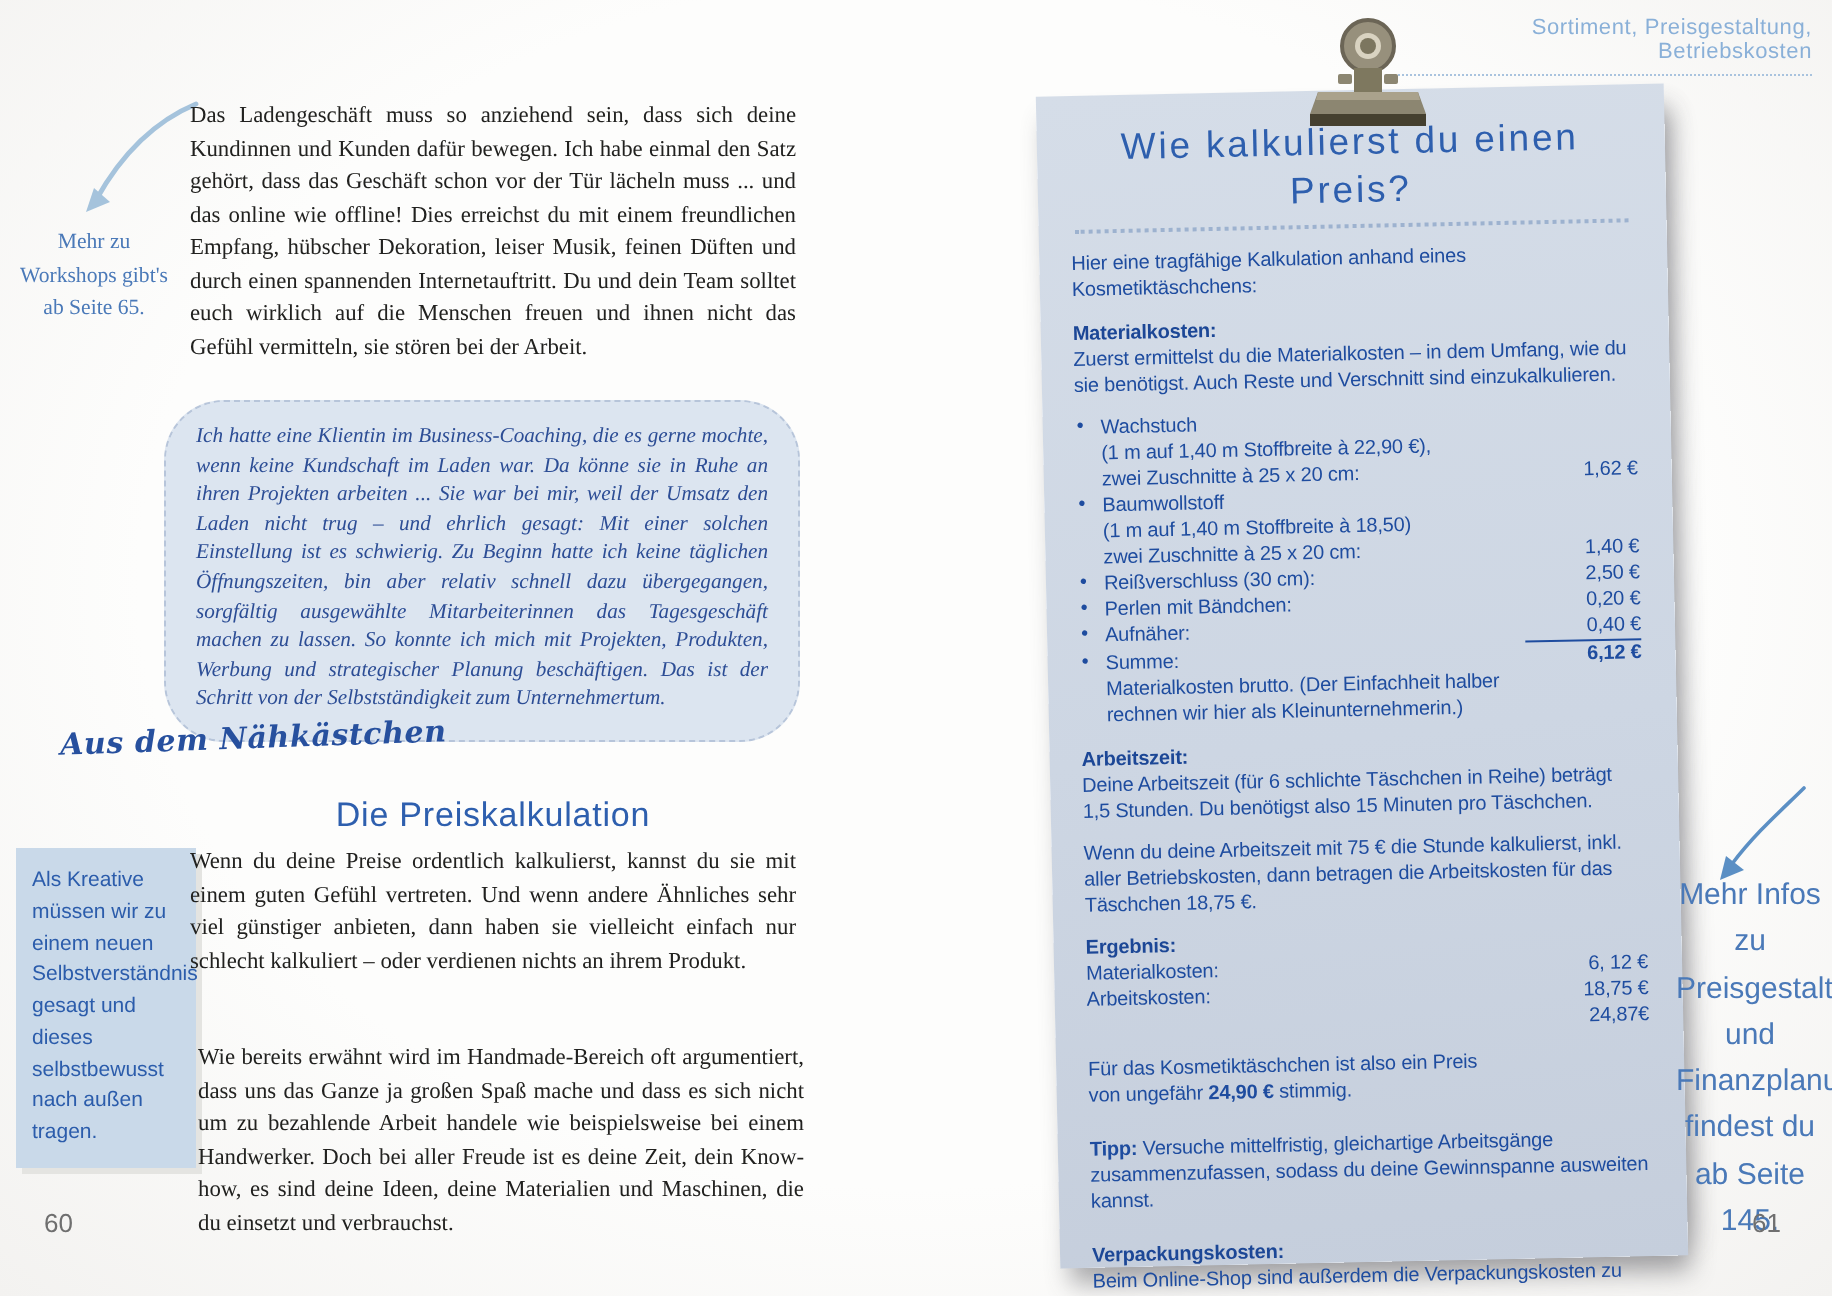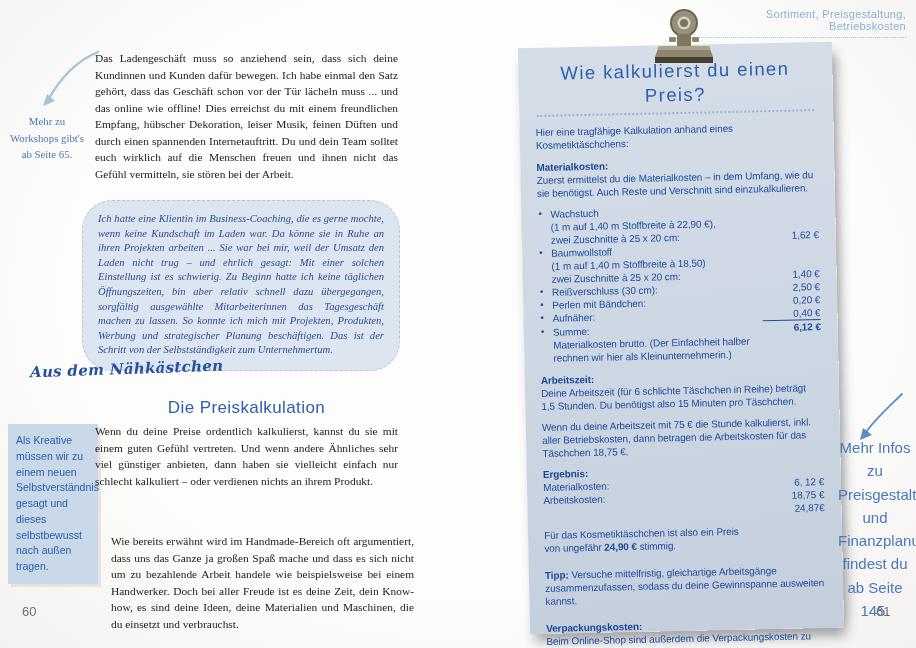--- a/index.html
+++ b/index.html
@@ -45,21 +45,21 @@
     left:95px;top:398px;width:303px;text-align:center;margin:0;
     color:#2e5fae;font-size:17px;font-weight:400;letter-spacing:.4px;
   }
   .sidebar-box{
     left:8px;top:424px;width:90px;box-sizing:border-box;
     background:#c9d9e9;color:#2b5cab;
     font-size:10.5px;line-height:1.5;padding:9px 8px;
     box-shadow:3px 3px 0 #e4e4e1;
   }
   .body-para-1{left:95px;top:423px;width:303px;font-size:11.4px;line-height:1.45;text-align:justify;margin:0;}
-  .body-para-2{left:95px;top:517px;width:303px;font-size:11.4px;line-height:1.45;text-align:justify;margin:16px;}
+  .body-para-2{left:95px;top:517px;width:303px;font-size:11.4px;line-height:1.45;text-align:justify;margin:4px;}
   .page-number{color:#6f6f6f;font-size:13px;}
   .pn-left{left:22px;top:604px;}
   .pn-right{left:876px;top:604px;}
 
   
   .note-paper{
     left:524px;top:45px;width:314px;height:586px;box-sizing:border-box;
     background:linear-gradient(175deg,#d5dde8 0%, #cdd6e3 55%, #c5cedc 100%);
     transform:rotate(-1.2deg);
     box-shadow:3px 10px 12px -2px rgba(70,70,78,.45), 12px 4px 14px -10px rgba(70,70,78,.3);

